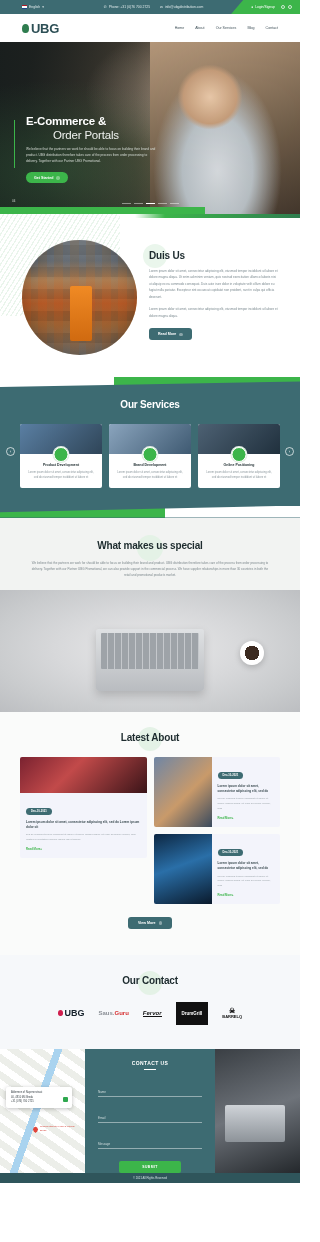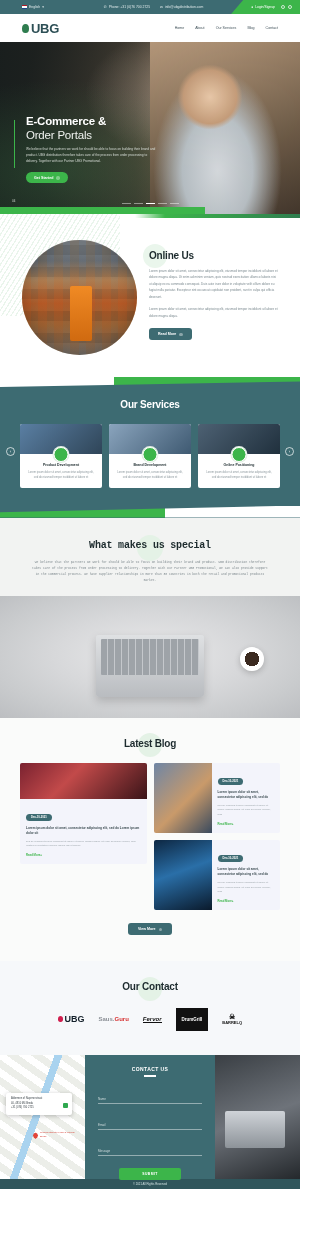--- a/index.html
+++ b/index.html
@@ -60,21 +60,21 @@
     position:absolute; right:0; top:0; width:150px; height:172px;
     background:
       radial-gradient(circle at 40% 32%, #e8c8a8 0%, #c49b78 18%, transparent 22%),
       radial-gradient(ellipse at 45% 75%, #d8dde2 0%, #b9c2c8 30%, transparent 55%),
       linear-gradient(160deg,#b89a7c,#6d5b47 60%,#41352b);
     opacity:.95;
   }
   .hero-left-bar { position:absolute; left:14px; top:78px; width:0.6px; height:48px; background:#3cb54a; }
   .hero-inner { position:absolute; left:26px; top:72px; width:150px; z-index:3; }
   .hero-h1 { font-size:11.5px; font-weight:bold; color:#ffffff; line-height:1.22; letter-spacing:-.2px; }
-  .hero-h1 .ln2 { font-weight:normal; color:#eef1ee; }
+  .hero-h1 .ln2 { font-weight:normal; color:#eef1ee;margin-left:27px; }
   .hero-p { margin-top:5px; font-size:3.2px; line-height:1.85; color:#d6dcd6; width:132px; }
   .btn-green {
     margin-top:7px; display:inline-flex; align-items:center; gap:3px;
     background:#3cb54a; color:#fff; font-size:3.6px; font-weight:bold;
     padding:3.5px 8px; border-radius:9px; border:none;
   }
   .btn-green .dot { width:3.5px; height:3.5px; border-radius:50%; background:rgba(255,255,255,.35); }
   .hero-04 { position:absolute; left:12px; top:157px; font-size:3px; color:#cfd6cf; z-index:4; }
   .hero-dots { position:absolute; bottom:10px; left:0; right:0; display:flex; justify-content:center; gap:3px; z-index:4; }
   .hero-dots i { width:9px; height:1.2px; background:rgba(255,255,255,.45); display:block; }
@@ -148,21 +148,21 @@
   .svc-title { text-align:center; font-size:3.5px; font-weight:bold; color:#1d2b2e; margin-top:1px; }
   .svc-p { text-align:center; font-size:2.7px; line-height:1.95; color:#8b979c; padding:3px 7px 0; }
   .svc-arrow {
     position:absolute; top:50%; width:9px; height:9px; border-radius:50%;
     border:0.7px solid rgba(255,255,255,.7); color:#fff; font-size:4px;
     display:flex; align-items:center; justify-content:center; z-index:5;
   }
   .svc-arrow.l { left:6px; } .svc-arrow.r { right:6px; }
 
   
-  .special { background:#f2f3f2; padding:22px 0 0; position:relative;font-family:Liberation Mono, monospace; }
+  .special { background:#f2f3f2; padding:22px 0 0; position:relative; }
   .special .h2 { text-align:center; position:relative; z-index:2; }
   .special-blob { position:absolute; left:50%; transform:translateX(-50%); top:17px; width:26px; height:26px; border-radius:50%; background:#e4f2e6; }
   .special-p { margin:9px auto 0; width:240px; text-align:center; font-size:3px; line-height:2.05; color:#7d888d; }
   .special-img {
     margin-top:12px; height:122px; width:100%;
     background:
       radial-gradient(ellipse at 50% 48%, #e9e9ea 0%, #d7d8da 45%, #c9cbcd 75%, #bcbec1 100%);
     position:relative; overflow:hidden;
   }
   .laptop { position:absolute; left:50%; top:32%; transform:translateX(-50%); width:108px; height:62px;
@@ -318,21 +318,21 @@
     <div class="hero-green-strip"></div>
   </div>
 
   <div class="about">
     <div class="about-topline"></div>
     <div class="about-stripe"></div>
     <div class="about-row">
       <div class="about-img"></div>
       <div class="about-txt">
         <span class="about-blob"></span>
-        <div class="h2">Online Us</div>
+        <div class="h2">Duis Us</div>
         <div class="about-p">Lorem ipsum dolor sit amet, consectetur adipiscing elit, eiusmod tempor incididunt ut labore et dolore magna aliqua. Ut enim ad minim veniam, quis nostrud exercitation ullamco laboris nisi ut aliquip ex ea commodo consequat. Duis aute irure dolor in voluptate velit cillum dolore eu fugiat nulla pariatur. Excepteur sint occaecat cupidatat non proident, sunt in culpa qui officia deserunt.</div>
         <div class="about-p">Lorem ipsum dolor sit amet, consectetur adipiscing elit, eiusmod tempor incididunt ut labore et dolore magna aliqua.</div>
         <button class="btn-teal">
           <span>Read More</span>
           <span class="dot"></span>
         </button>
       </div>
     </div>
   </div>
 
@@ -373,21 +373,21 @@
     <div class="h2">What makes us special</div>
     <div class="special-p">We believe that the partners we work for should be able to focus on building their brand and product. UBG distribution therefore takes care of the process from order processing to delivery. Together with our Partner UBG Promotional, we can also provide support in the commercial process. We have supplier relationships in more than 30 countries in both the retail and promotional products market.</div>
     <div class="special-img">
       <div class="laptop"></div>
       <div class="coffee"></div>
     </div>
   </div>
 
   <div class="blog">
     <div class="blog-blob"></div>
-    <div class="h2">Latest Blog</div>
+    <div class="h2">Latest About</div>
     <div class="blog-grid">
       <div class="blog-col">
         <div class="bcard">
           <div class="bcard-img"></div>
           <div class="bcard-body">
             <span class="badge">Dec-10-2021</span>
             <div class="bcard-title">Lorem ipsum dolor sit amet, consectetur adipiscing elit, sed do Lorem ipsum dolor sit</div>
             <div class="bcard-p">sed do eiusmod tempor incididunt ut labore et dolore magna aliqua. Ut enim ad minim veniam, quis nostrud exercitation ullamco laboris nisi ut aliquip</div>
             <div class="readmore">Read More+</div>
           </div>

